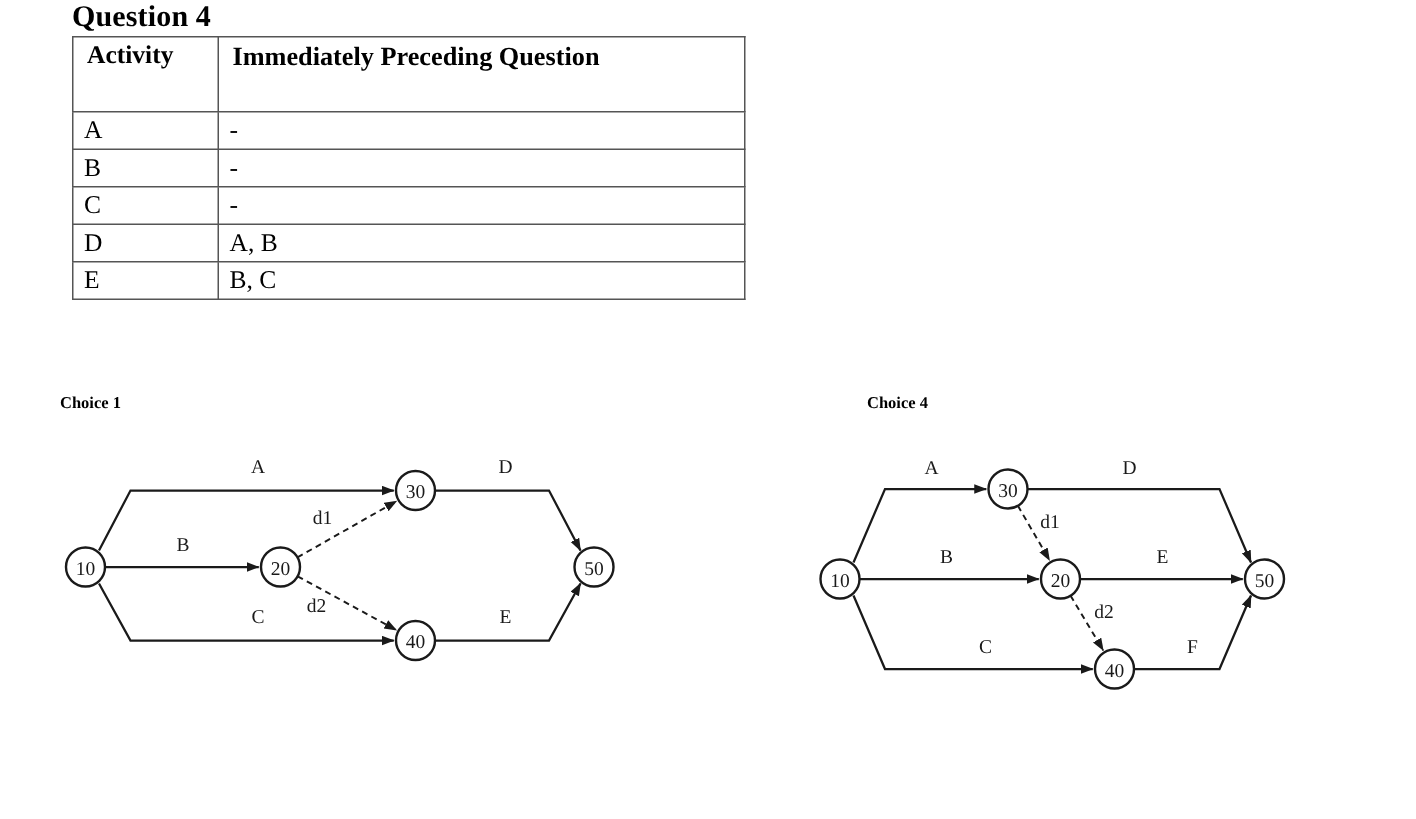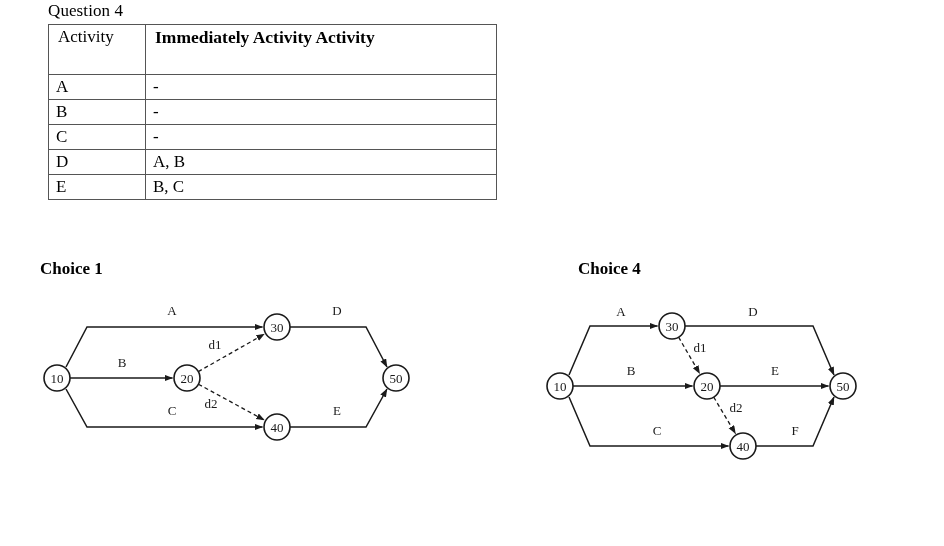--- a/index.html
+++ b/index.html
@@ -14,22 +14,22 @@
     overflow: hidden;
     font-family: "Liberation Serif", "DejaVu Serif", serif;
     color: #000000;
   }
 
   
   #question-title {
     position: absolute;
     left: 48px;
     top: 0px;
-    font-size: 17px;
-    font-weight: normal;
+    font-size: 20px;
+    font-weight: bold;
     letter-spacing: 0.1px;
     line-height: 22px;
     text-align: right;
   }
 
   
   #activity-table {
     position: absolute;
     left: 48px;
     top: 24px;
@@ -49,29 +49,29 @@
     box-sizing: border-box;
   }
   #activity-table .col-activity { width: 97px; }
   #activity-table .hdr-row td { height: 50px; }
   #activity-table .hdr-preceding {
     font-weight: bold;
     font-size: 17.5px;
     padding-left: 9px;
   }
   #activity-table .hdr-activity {
-    font-weight: normal;
+    font-weight: bold;
     padding-left: 9px;
   }
   #activity-table tbody td { height: 25px; }
 
   
   .choice-title {
     position: absolute;
-    font-size: 17px;
+    font-size: 11px;
     font-weight: bold;
     line-height: 22px;
   }
   #choice1-title { left: 40px; top: 258px; }
   #choice2-title { left: 578px; top: 258px; }
 
   
   .diagram {
     position: absolute;
     left: 0;
@@ -109,21 +109,21 @@
 </style>
 </head>
 <body>
 
 <div id="question-title">Question 4</div>
 
 <table id="activity-table">
   <thead>
     <tr class="hdr-row">
       <td class="col-activity hdr-activity">Activity</td>
-      <td class="hdr-preceding">Immediately Activity Activity</td>
+      <td class="hdr-preceding">Immediately Preceding Question</td>
     </tr>
   </thead>
   <tbody>
     <tr>
       <td class="col-activity">A</td>
       <td>-</td>
     </tr>
     <tr>
       <td class="col-activity">B</td>
       <td>-</td>

